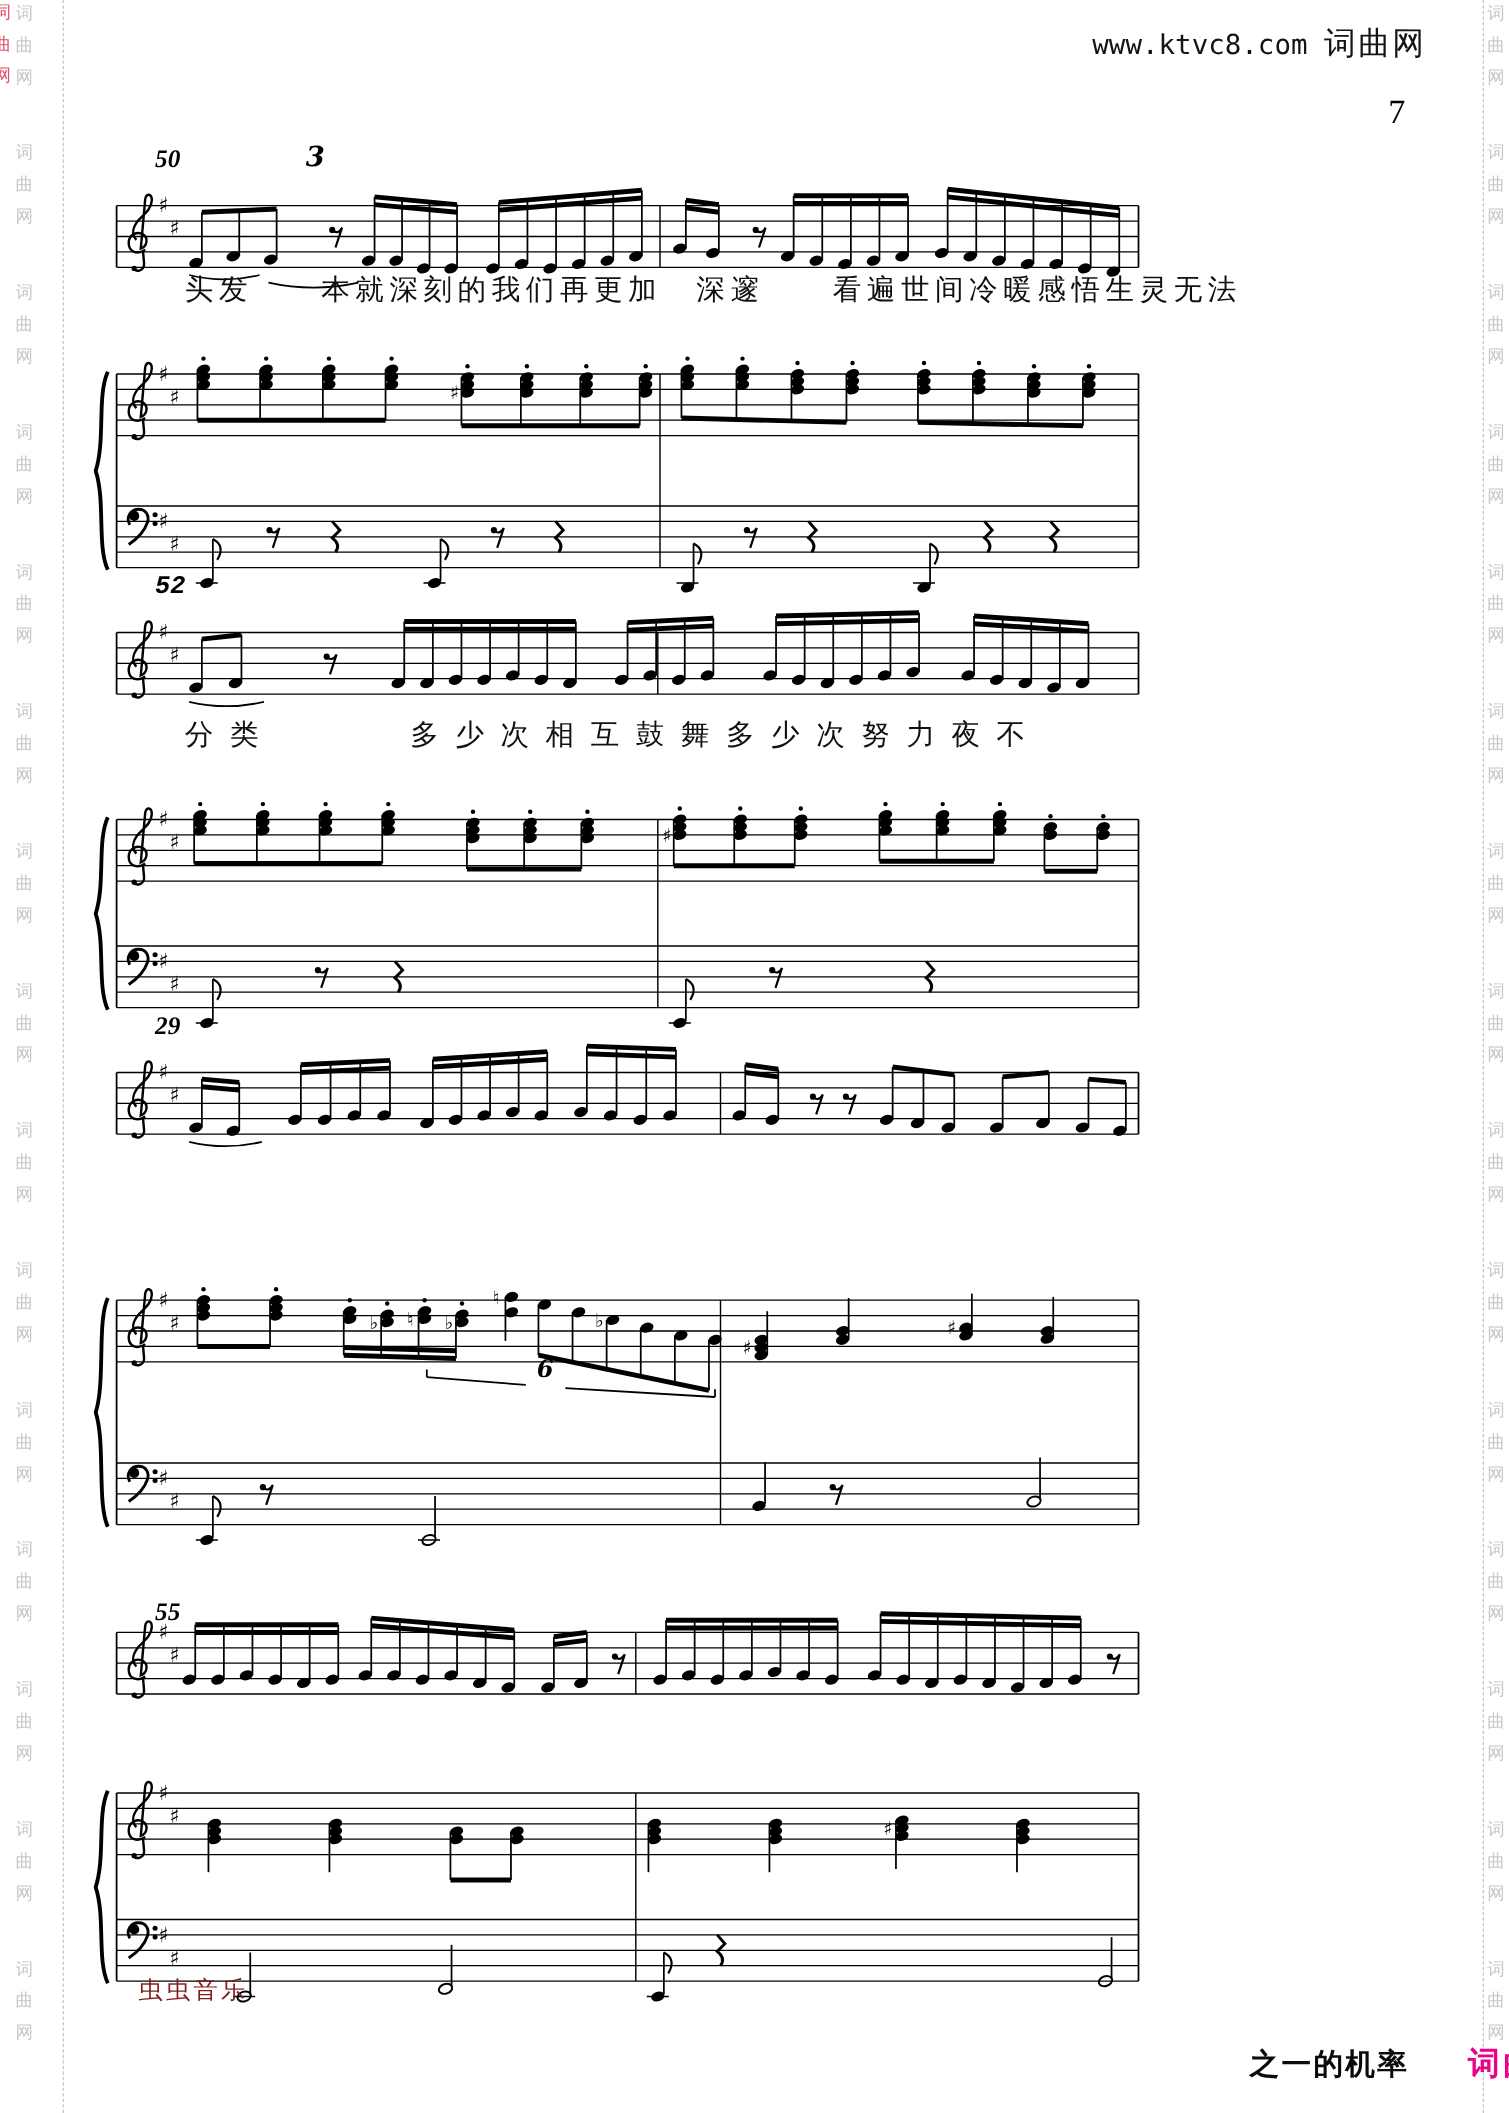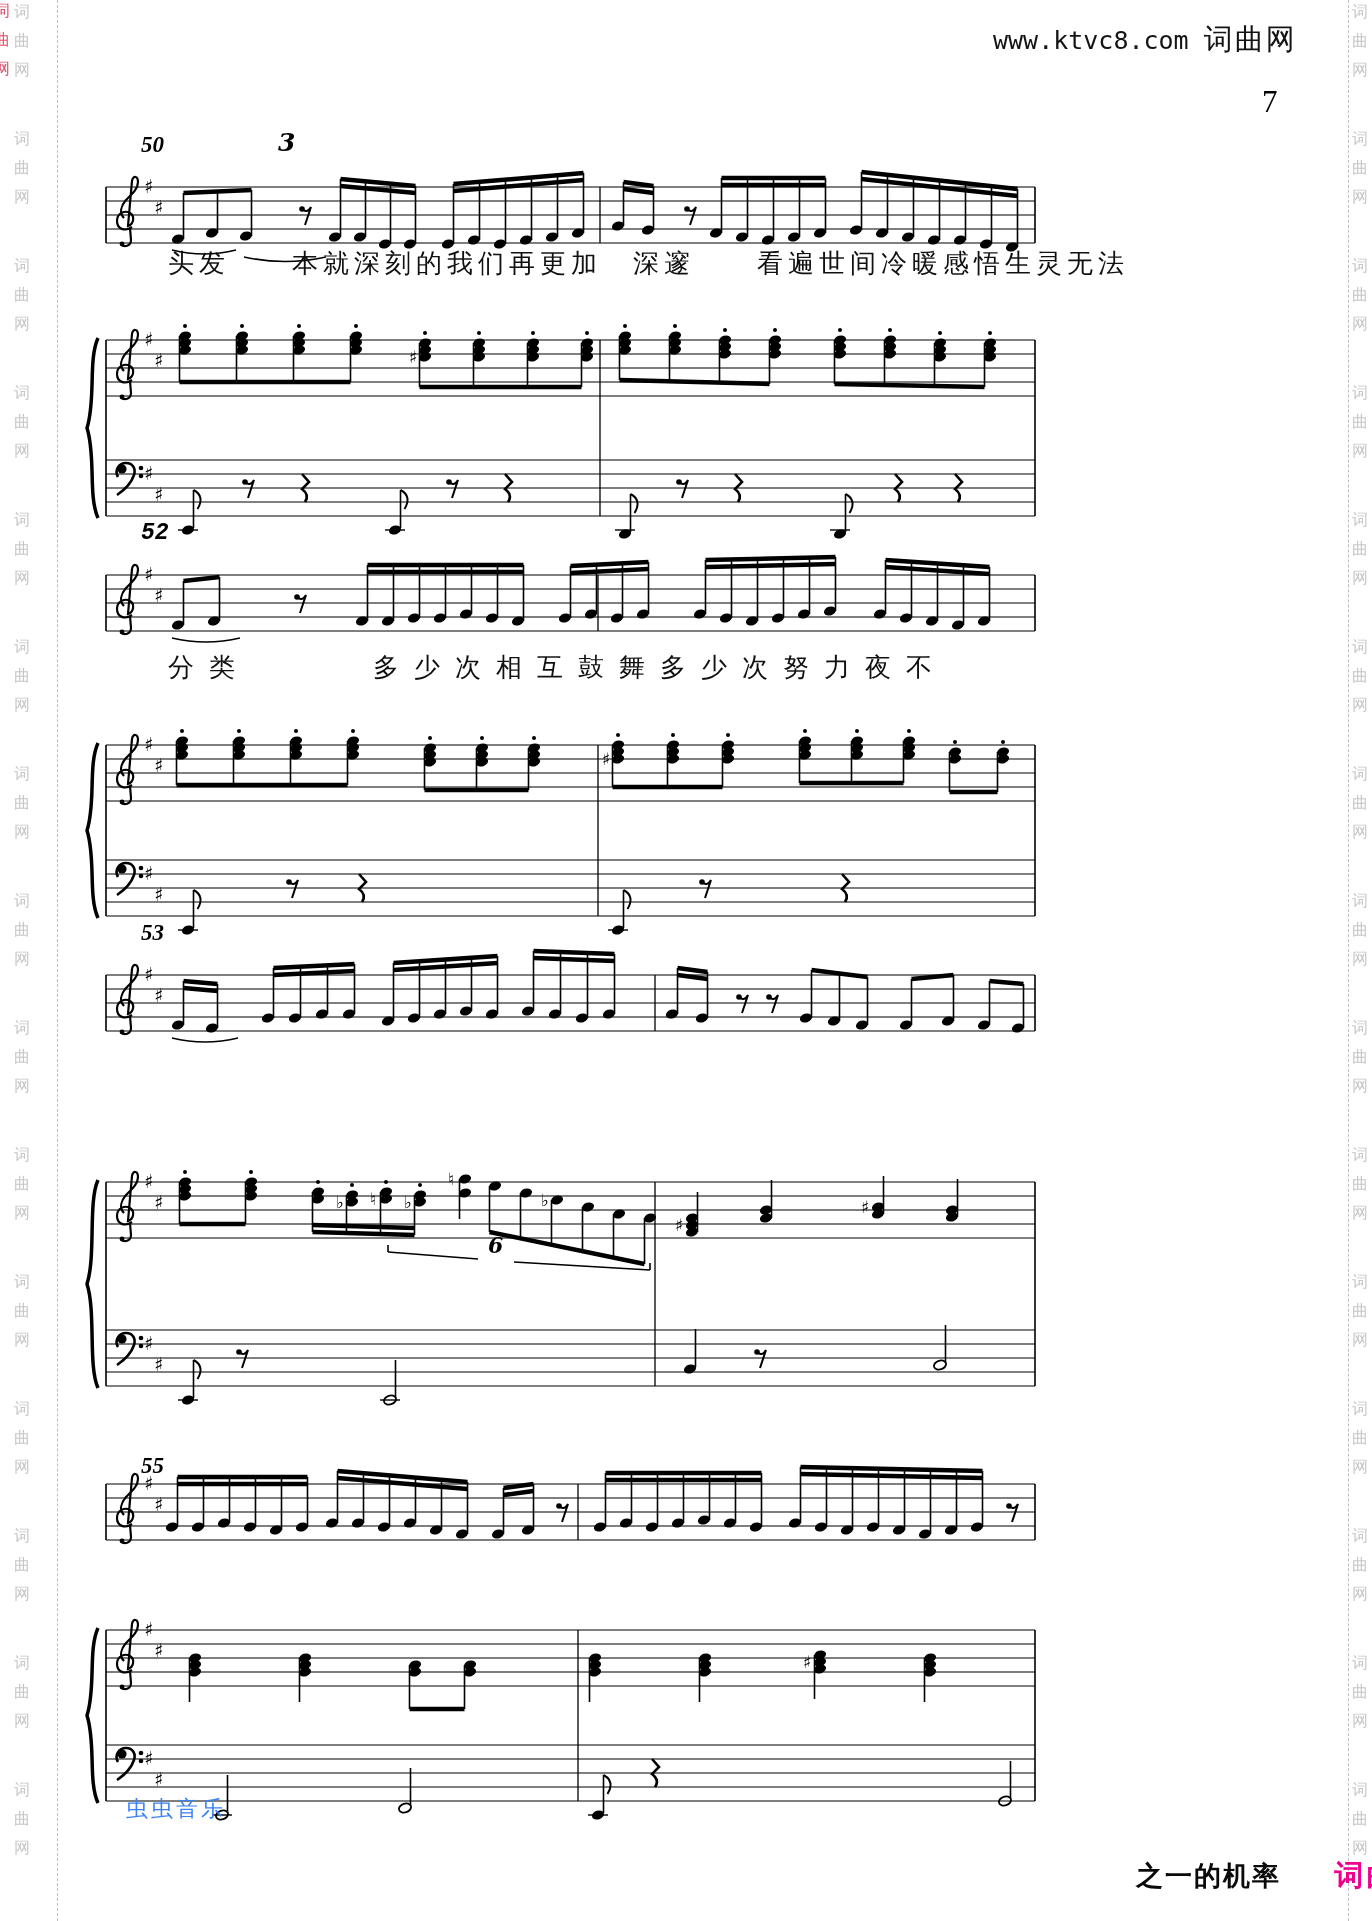--- a/index.html
+++ b/index.html
@@ -10,21 +10,21 @@
   .wm-col{position:absolute;top:0;width:30px;height:1921px;}
   .wm-char{position:absolute;font-family:"DejaVu Sans",sans-serif;font-size:16px;line-height:16px;}
   .site-wm{position:absolute;left:993px;top:20px;font-family:"DejaVu Sans Mono",monospace;
            font-size:25px;color:#141414;white-space:nowrap;}
   .site-wm .cjk{font-family:"DejaVu Sans",sans-serif;font-size:29px;font-weight:500;letter-spacing:2px;}
   .page-no{position:absolute;left:1262px;top:84px;font-size:31px;}
   .measure-label{position:absolute;font-style:italic;font-size:23px;font-weight:600;margin-left:25px;}
   .tuplet{position:absolute;font-style:italic;font-weight:700;font-family:"DejaVu Serif",serif;}
   .lyrics{position:absolute;left:168px;font-size:26px;color:#101010;white-space:nowrap;}
   .ls1{letter-spacing:5px;} .ls2{letter-spacing:15px;} .ls3{letter-spacing:3px;} .ls4{letter-spacing:2px;}
-  .footer-left{position:absolute;left:126px;top:1794px;font-size:22px;letter-spacing:3px;color:#3b82f6;}
+  .footer-left{position:absolute;left:126px;top:1794px;font-size:22px;letter-spacing:3px;color:#7f1d1d;}
   .footer-right{position:absolute;left:1136px;top:1856px;white-space:nowrap;
                 font-family:"DejaVu Sans",sans-serif;font-weight:bold;}
   .fr-label{font-size:27px;letter-spacing:2px;color:#0a0a0a;}
   .fr-brand{font-size:29px;letter-spacing:3px;margin-left:48px;}
 </style>
 </head>
 <body>
 
 <div class="page">
 
@@ -917,21 +917,21 @@
       <line x1="588" y1="1815" x2="608" y2="1815" stroke="#000" stroke-width="1.4"></line>
       <line x1="603.5" y1="1813" x2="603.5" y2="1775" stroke="#000" stroke-width="1.6"></line>
       <path d="M603.5,1775 c8,4 9,11 4,19" stroke="#000" stroke-width="2" fill="none"></path>
       <path d="M652,1759 l7,8 l-7,7 q8,6 3,13" stroke="#000" stroke-width="2.6" fill="none"></path>
       <ellipse cx="1005" cy="1801" rx="6.2" ry="4.4" transform="rotate(-18 1005 1801)" fill="none" stroke="#000" stroke-width="1.8"></ellipse>
       <line x1="1010.5" y1="1799" x2="1010.5" y2="1761" stroke="#000" stroke-width="1.6"></line>
     </svg>
 
   <div class="measure-label" id="ml0" style="left: 116px; top: 132px;">50</div>
   <div class="measure-label" id="ml1" style="left: 116px; top: 520px; font-family: Liberation Mono, monospace;">52</div>
-  <div class="measure-label" id="ml2" style="left: 116px; top: 920px;">53</div>
+  <div class="measure-label" id="ml2" style="left: 116px; top: 920px;">29</div>
   <div class="measure-label" id="ml3" style="left: 116px; top: 1453px;">55</div>
 
   <div class="tuplet" id="tp0" style="font-size: 25px; left: 278px; top: 128px;">3</div>
   <div class="tuplet" id="tp1" style="font-size: 22px; left: 488px; top: 1232px;">6</div>
 
   <div class="lyrics ls2" id="ly1" style="top: 650px;">分类　　　多少次相互鼓舞多少次努力夜不</div>
   <div class="lyrics ls1" id="ly0" style="top: 246px;">头发　　本就深刻的我们再更加　深邃　　看遍世间冷暖感悟生灵无法</div>
 
   <div class="footer-left">虫虫音乐</div>
 

